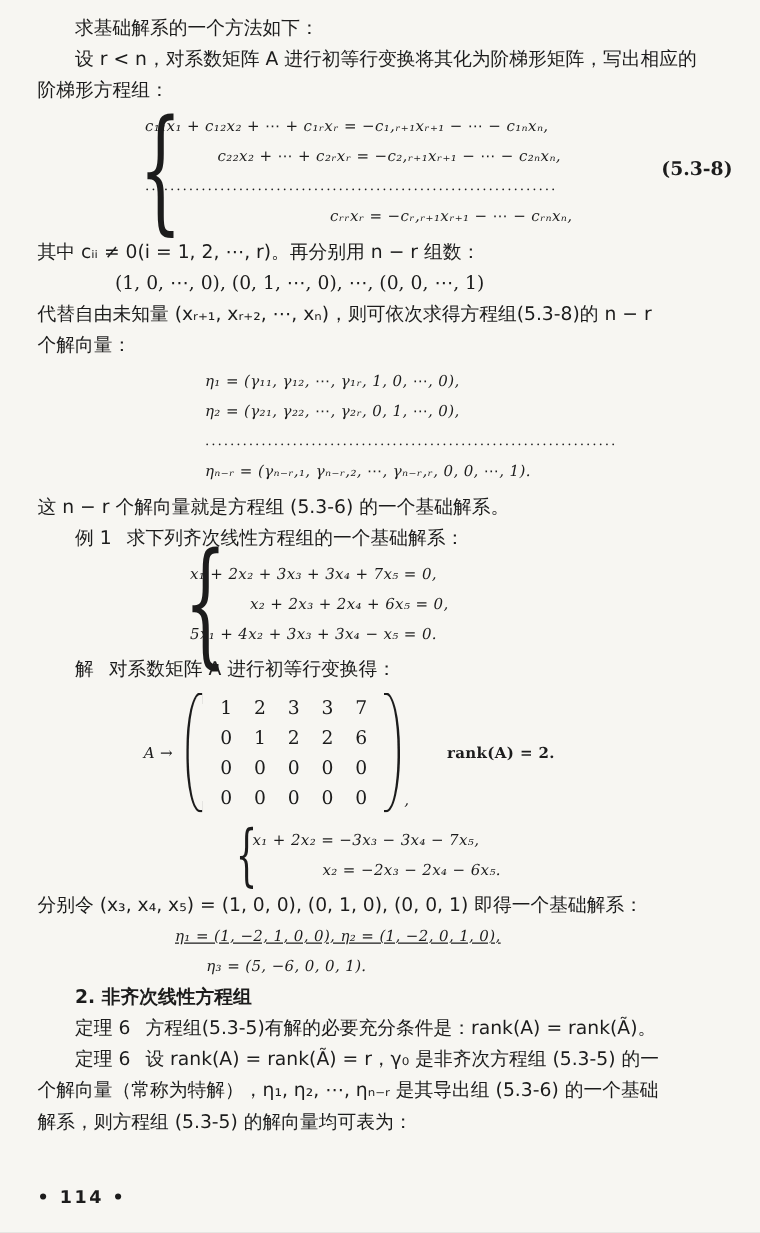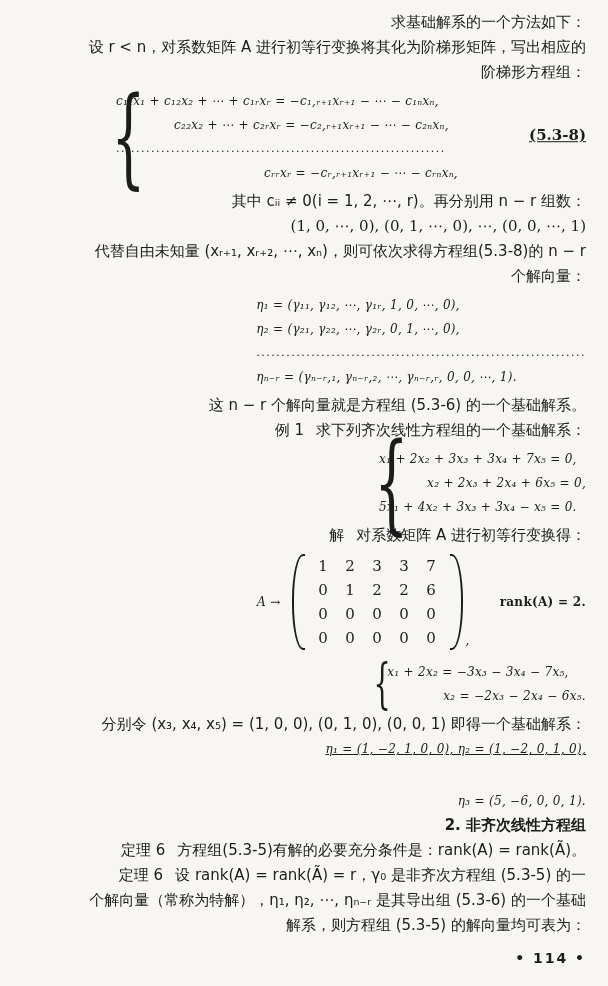--- a/index.html
+++ b/index.html
@@ -7,21 +7,20 @@
     position: relative;
     width: 608px; height: 986px;
     background: var(--paper, #f7f6f2);
     color: var(--ink, #1c1c1c);
     box-sizing: border-box;
     padding: 10px 22px 0 30px;
     display: flex; flex-direction: column;
     overflow: hidden;
     font-family: "DejaVu Sans", sans-serif;
     font-size: 15px;
-    align-items: flex-end;
   }
   .para { margin: 0; line-height: 25px; }
   .ind  { text-indent: 2em; }
   .lbl  { font-weight: 400; margin-right: 12px; }
   .bold { font-weight: 700; }
 
   .eq {
     font-family: "DejaVu Serif", "DejaVu Sans", serif;
     font-style: italic;
     font-size: 12px;
@@ -42,21 +41,21 @@
     line-height: 1; font-style: normal;
   }
   .b4 { font-size: 108px; }
   .b2 { font-size: 54px; }
 
   .sys538 { margin-left: 64px; width: 492px; box-sizing: border-box; }
   .sys538 .l2 { padding-left: 58px; }
   .sys538 .l4 { padding-left: 148px; }
   .tag538 {
     position: absolute; right: 0; top: 50%; transform: translateY(-60%);
-    font-family: "DejaVu Serif", serif; font-size: 15px; font-weight: 600; text-decoration: underline;
+    font-family: "DejaVu Serif", serif; font-size: 15px; font-weight: 600;
   }
 
   .tuples { margin-left: 62px; font-family: "DejaVu Serif", serif; }
   .etablock { margin: 4px 0 4px 134px; }
   .exsys   { margin-left: 100px; }
   .exsys .l3 { padding-left: 48px; }
   .stsys   { margin-left: 150px; }
   .stsys .l2 { padding-left: 56px; }
 
   .matrixrow { display: flex; align-items: center; margin: 4px 0 4px 85px; }
@@ -67,21 +66,21 @@
   .paren.r { border: 2px solid var(--ink,#1c1c1c); border-left: none;
              border-radius: 0 11px 11px 0 / 0 46px 46px 0; }
   .mgrid { display: grid; grid-template-columns: repeat(5, 27px); padding: 2px 4px; }
   .mcell { text-align: center; line-height: 24px;
            font-family: "DejaVu Serif", serif; font-size: 15px; }
   .mcomma { margin-left: 2px; align-self: flex-end; }
   .mrank  { margin-left: 30px; font-style: normal; font-weight: 600;
             font-family: "DejaVu Serif", serif; }
 
   .soleta1 { margin-left: 110px; text-decoration: underline; }
-  .soleta2 { margin-left: 135px; margin-top: 28px; }
+  .soleta2 { margin-left: 135px; }
 
   .footer { margin-top: auto; padding-bottom: 20px;
             font-size: 14px; font-weight: 700; letter-spacing: 2px; }
 </style>
 </head>
 <body>
 
 <div class="page">
 
   <p class="para ind">求基础解系的一个方法如下：</p>

